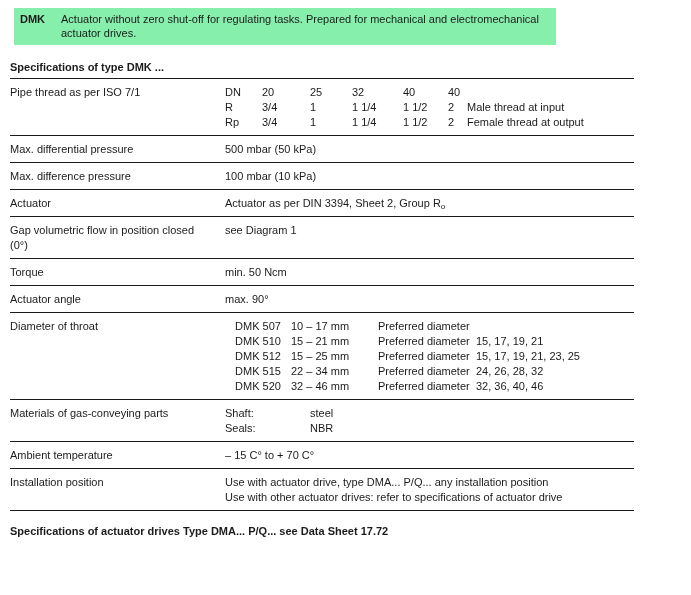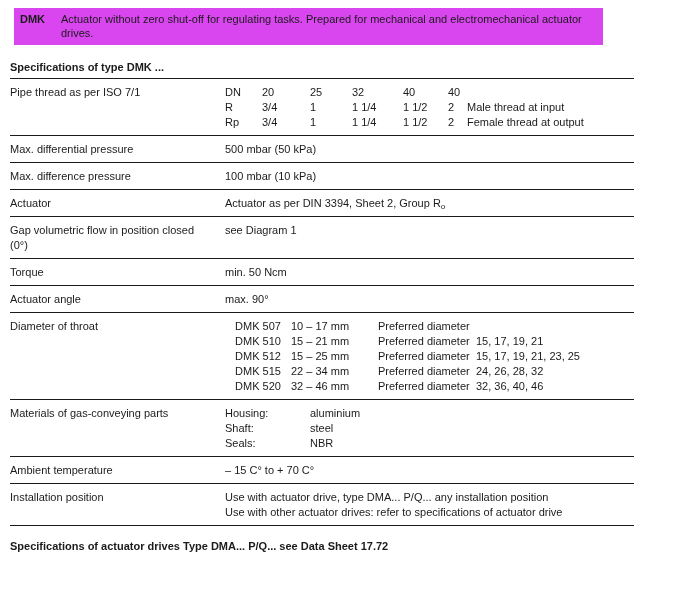--- a/index.html
+++ b/index.html
@@ -9,22 +9,22 @@
     font-family: "Liberation Sans", "DejaVu Sans", sans-serif;
     font-size: 11px;
     color: #1b1b1b;
     overflow: hidden;
   }
   .page { position: relative; width: 691px; height: 595px; background:#fff; }
 
   
   .band {
     margin: 8px 0 0 14px;
-    width: 589px;
-    background: #d946ef;
+    width: 542px;
+    background: #86efac;
     padding: 4px 10px 5px 6px;
     display: flex;
     line-height: 14px;
   }
   .band .code { font-weight: bold; width: 41px; flex: 0 0 41px; }
   .band .desc { flex: 1; max-width: 570px; }
 
   .content { margin-left: 10px; width: 624px; }
 
   .section-title {
@@ -182,24 +182,20 @@
           <span class="th-pref">Preferred diameter</span>
           <span class="th-vals">32, 36, 40, 46</span>
         </div>
       </div>
     </div>
 
     <div class="spec-row">
       <div class="spec-label">Materials of gas-conveying parts</div>
       <div class="spec-value">
         <div class="mat-row">
-          <span class="mat-part">Housing:</span>
-          <span class="mat-val">aluminium</span>
-        </div>
-        <div class="mat-row">
           <span class="mat-part">Shaft:</span>
           <span class="mat-val">steel</span>
         </div>
         <div class="mat-row">
           <span class="mat-part">Seals:</span>
           <span class="mat-val">NBR</span>
         </div>
       </div>
     </div>
 

